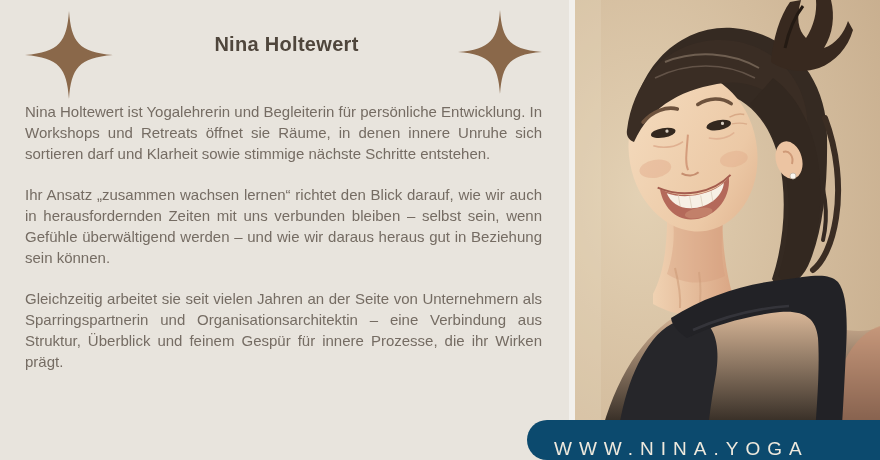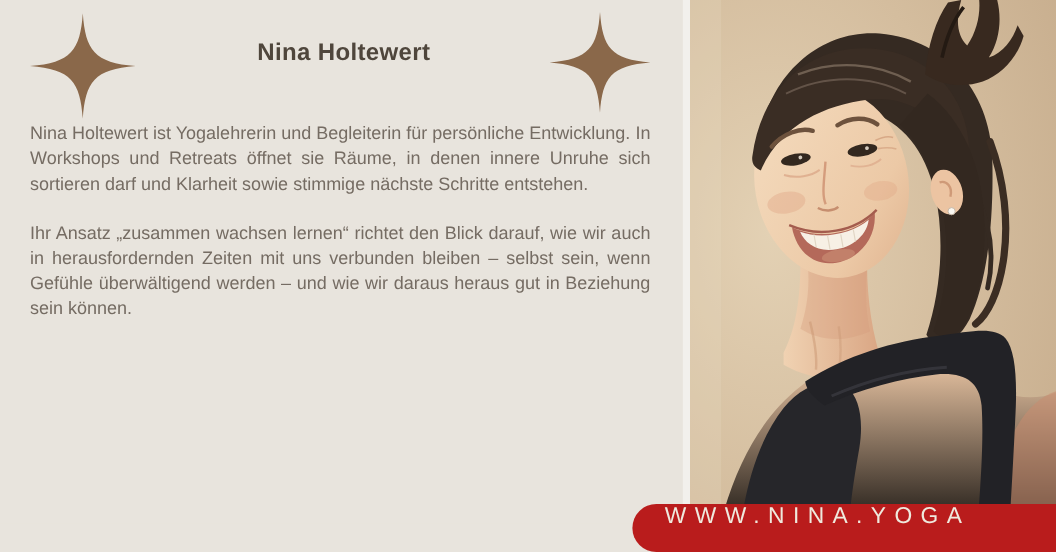--- a/index.html
+++ b/index.html
@@ -24,22 +24,22 @@
     color:#756c63;text-align:justify;
   }
   
   .divider{position:absolute;left:569px;top:0;width:6px;height:460px;background:#f2f0ec;}
   
   .photo{position:absolute;left:575px;top:0;width:305px;height:460px;margin:0;}
   .photo svg{display:block;}
   
   .banner{
     position:absolute;left:527px;bottom:0;right:0;height:40px;
-    background:#b91c1c;border-radius:20px 0 0 20px;
-    display:flex;align-items:flex-start;padding-left:27px;box-sizing:border-box;
+    background:#0c4a6e;border-radius:20px 0 0 20px;
+    display:flex;align-items:flex-end;padding-left:27px;box-sizing:border-box;
     z-index:5;cursor:pointer;
   }
   .banner-text{
     color:#efe9dd;font-size:19px;letter-spacing:7px;
     font-family:"Liberation Sans",sans-serif;white-space:nowrap;
   }
 </style>
 </head>
 <body>
 
@@ -57,20 +57,21 @@
 
     <span class="star star-right">
       <svg width="92" height="84" viewBox="0 0 100 100">
         <path fill="#8a684a" d="M50 0 C52.5 35 61 47 100 50 C61 53 52.5 65 50 100 C47.5 65 39 53 0 50 C39 47 47.5 35 50 0 Z"></path>
       </svg>
     </span>
 
     <div class="bio">
       <p>Nina Holtewert ist Yogalehrerin und Begleiterin für persönliche Entwicklung. In Workshops und Retreats öffnet sie Räume, in denen innere Unruhe sich sortieren darf und Klarheit sowie stimmige nächste Schritte entstehen.</p>
       <p>Ihr Ansatz „zusammen wachsen lernen“ richtet den Blick darauf, wie wir auch in herausfordernden Zeiten mit uns verbunden bleiben – selbst sein, wenn Gefühle überwältigend werden – und wie wir daraus heraus gut in Beziehung sein können.</p>
+      <p>Gleichzeitig arbeitet sie seit vielen Jahren an der Seite von Unternehmern als Sparringspartnerin und Organisationsarchitektin – eine Verbindung aus Struktur, Überblick und feinem Gespür für innere Prozesse, die ihr Wirken prägt.</p>
     </div>
   </section>
 
   <div class="divider"></div>
 
   <figure class="photo">
     <svg width="305" height="460" viewBox="0 0 305 460">
       <defs>
         <radialGradient id="bgGrad" cx="22%" cy="42%" r="95%">
           <stop offset="0%" stop-color="#e3d1b4"></stop>

